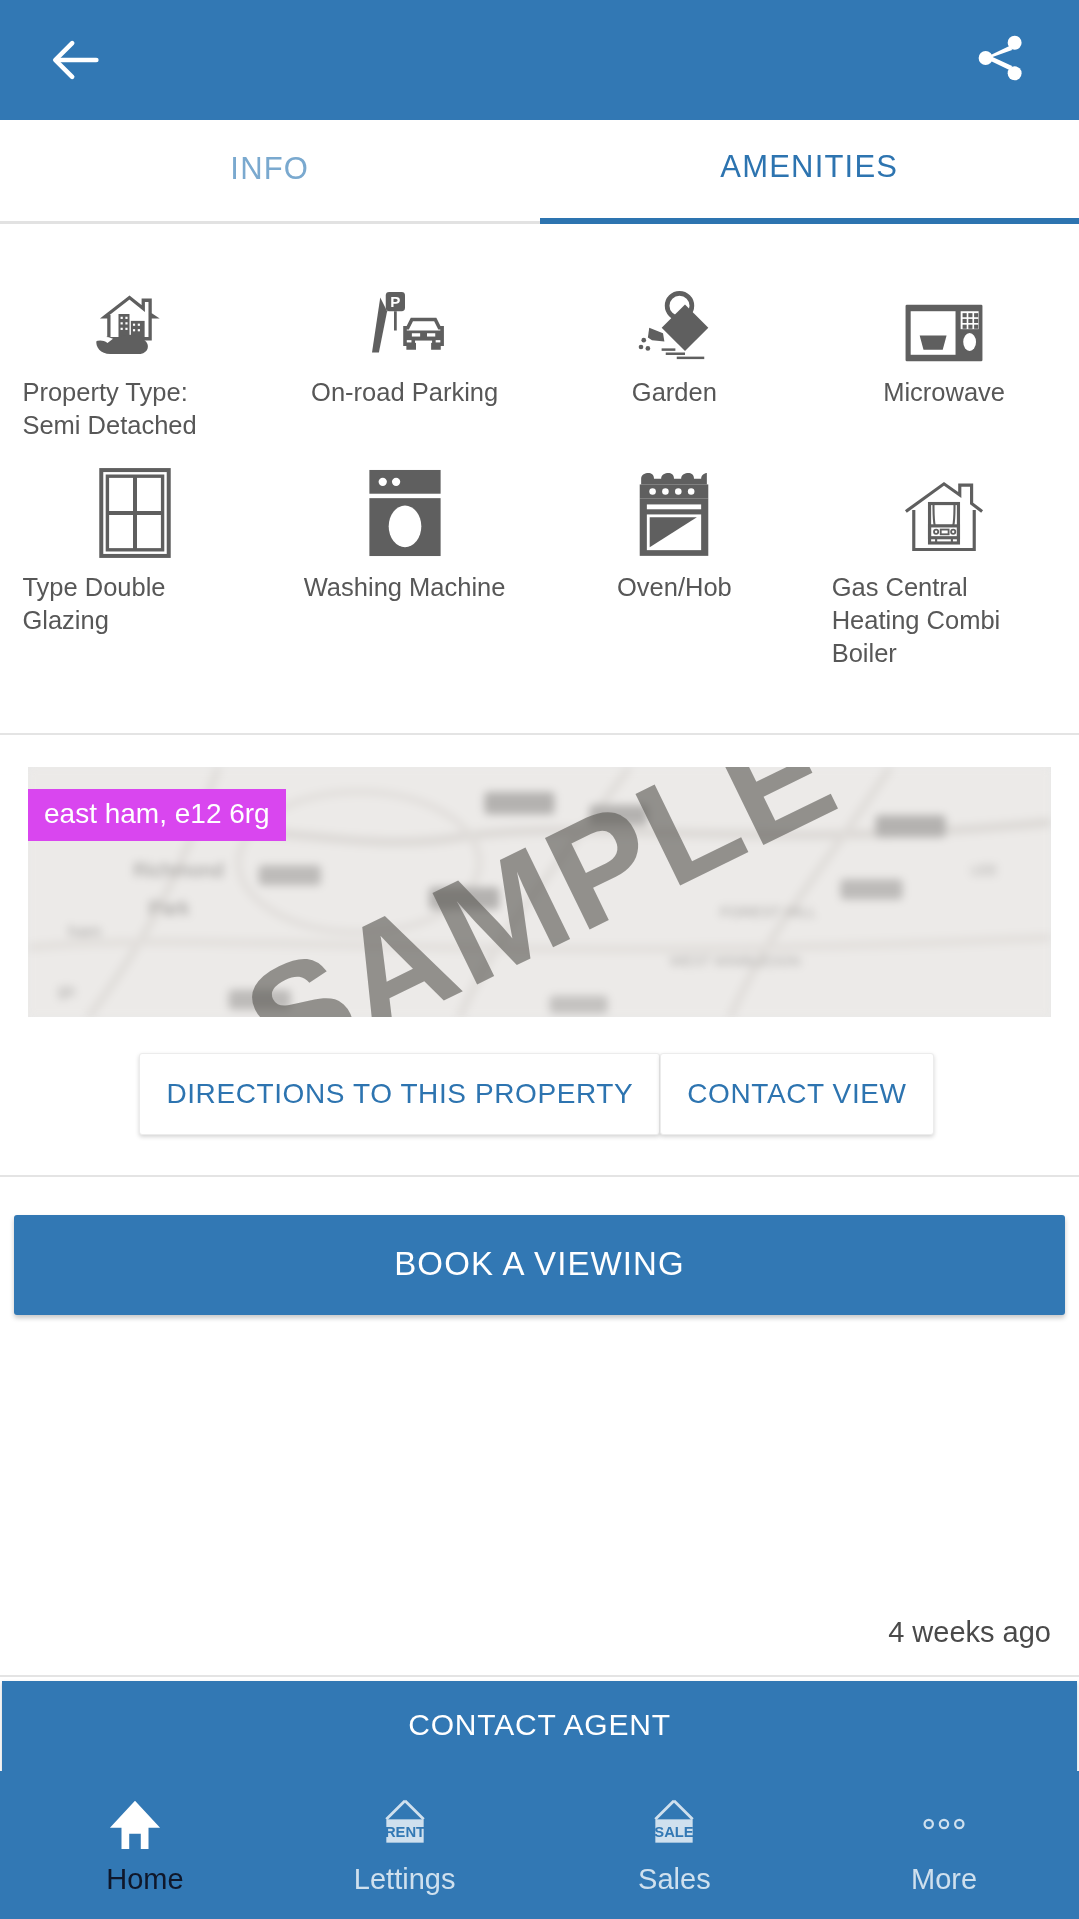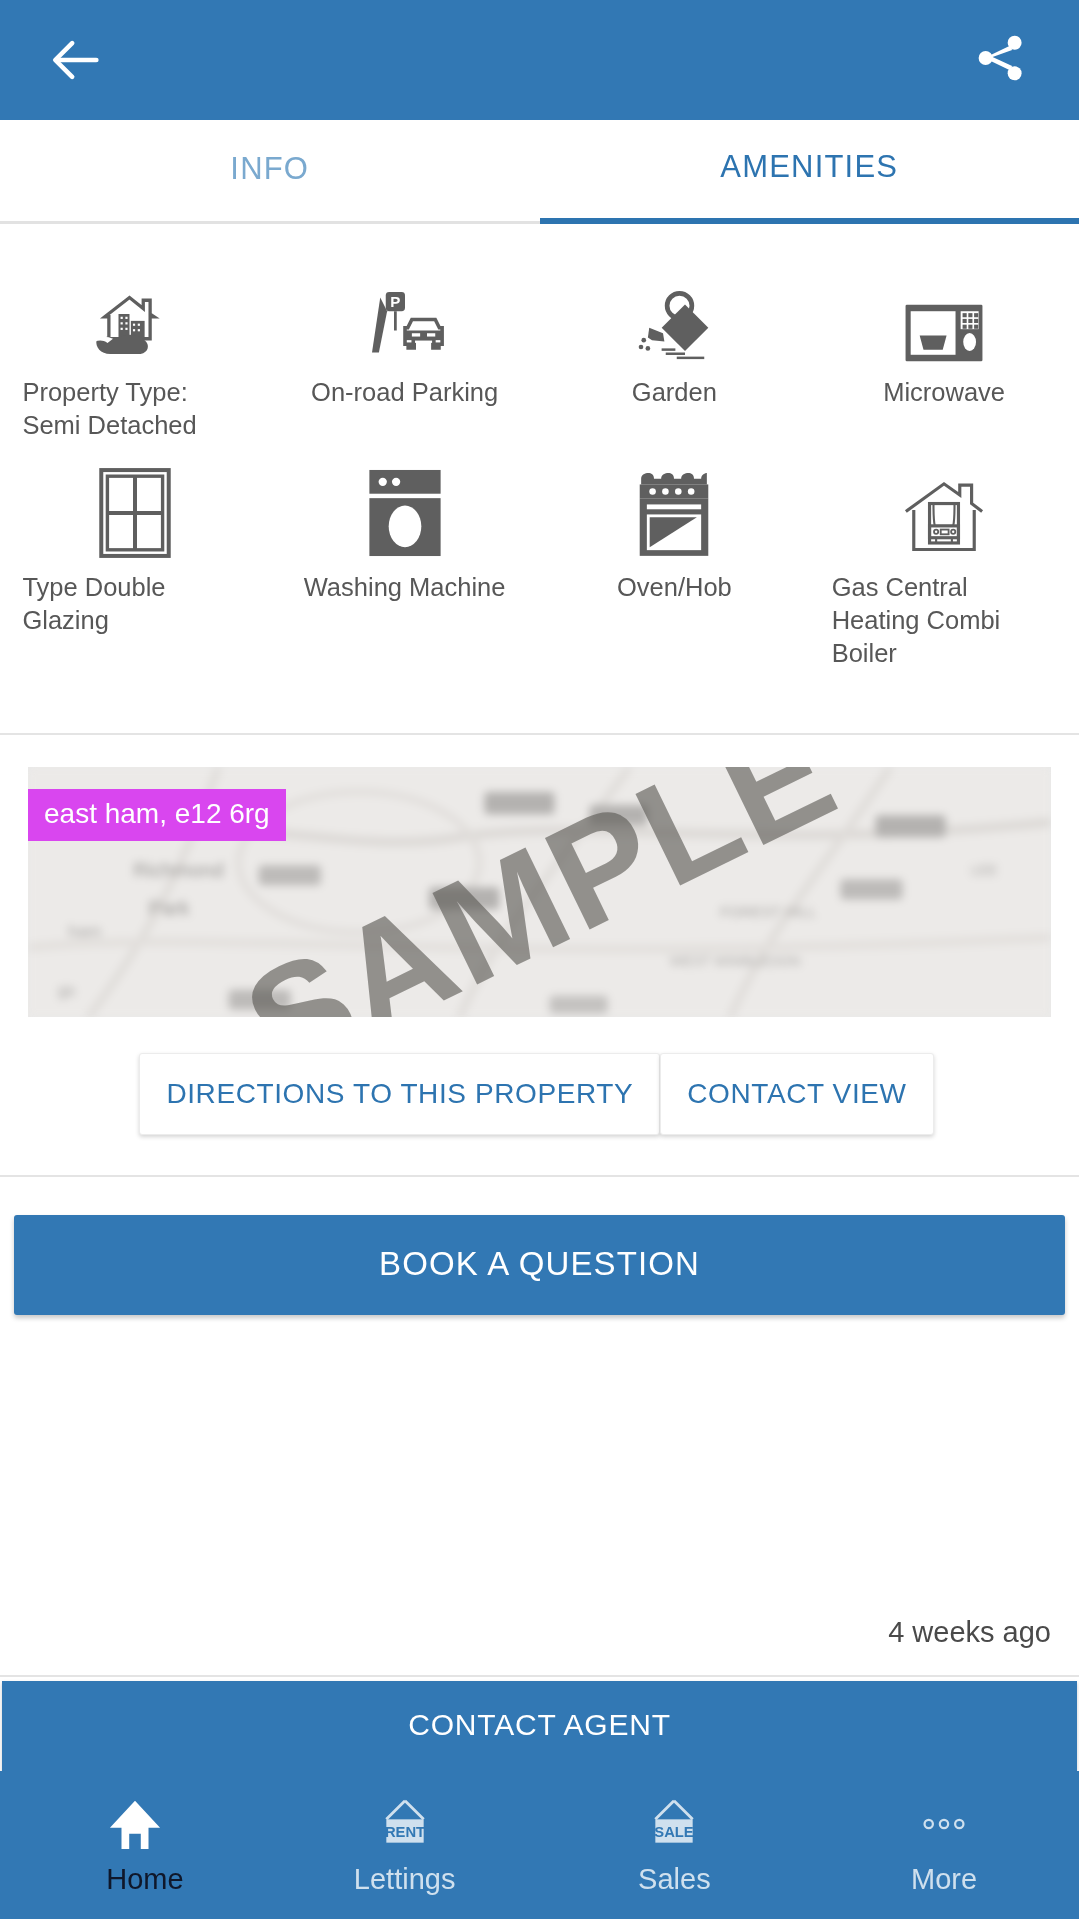--- a/index.html
+++ b/index.html
@@ -399,21 +399,21 @@
 
   <div class="map-actions">
     <div class="flat-btn">DIRECTIONS TO THIS PROPERTY</div>
     <div class="flat-btn">CONTACT VIEW</div>
   </div>
 </div>
 
 <div class="section-sep"></div>
 
 <div class="book-block">
-  <div class="book-btn">BOOK A QUESTION</div>
+  <div class="book-btn">BOOK A VIEWING</div>
 </div>
 
 <div class="timestamp">4 weeks ago</div>
 
 <div class="contact-bar">
   <div class="contact-btn">CONTACT AGENT</div>
 </div>
 
 <div class="bottom-nav">
 

